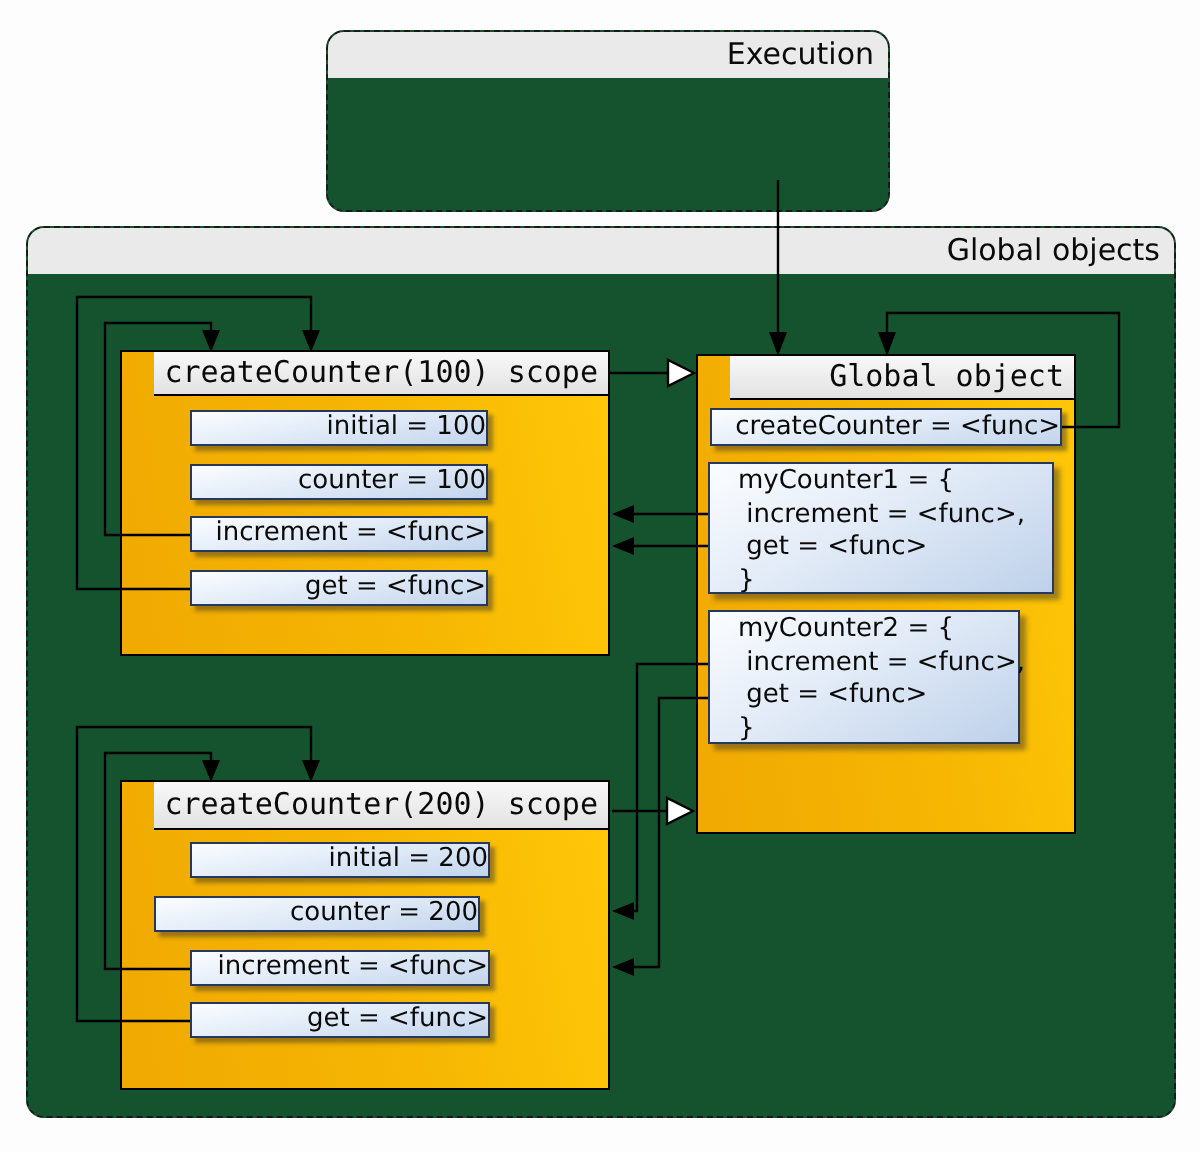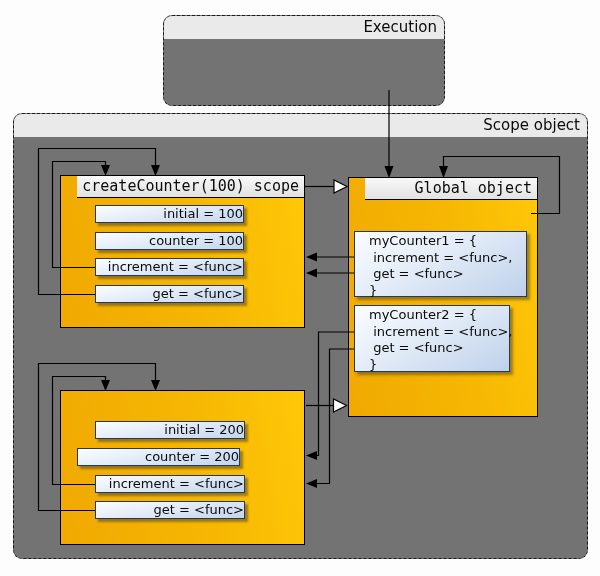--- a/index.html
+++ b/index.html
@@ -5,21 +5,21 @@
   html,body { margin:0; padding:0; background:#ffffff; }
   .canvas {
     position:relative; width:600px; height:576px;
     background:#fdfdfd; overflow:hidden;
     font-family:"DejaVu Sans", sans-serif; color:#0a0a0a;
   }
   
   .dashed-box {
     position:absolute; box-sizing:border-box;
     border:1.5px dashed #1a1a1a; border-radius:9px;
-    background:#737373; overflow:hidden;
+    background:#14532d; overflow:hidden;
   }
   .dhead {
     background:#eaeaea; text-align:right;
     padding:2px 7px 3px 7px; font-size:15px; white-space:nowrap;
   }
   #execution-frame { left:163px; top:15px; width:282px; height:91px; }
   #scope-frame     { left:13px; top:113px; width:575px; height:446px; }
 
   
   .node-green {
@@ -77,45 +77,47 @@
 </head>
 <body>
 
 <div class="canvas">
 
   <div class="dashed-box" id="execution-frame">
     <div class="dhead">Execution</div>
   </div>
 
   <div class="dashed-box" id="scope-frame">
-    <div class="dhead">Scope object</div>
+    <div class="dhead">Global objects</div>
   </div>
 
 
   <div class="solid-box" id="scope100">
     <div class="shead">createCounter(100) scope</div>
     <div class="vrow" style="left:34px; top:29px;  width:149px;">initial = 100</div>
     <div class="vrow" style="left:34px; top:56px;  width:149px;padding-left:20px;">counter = 100</div>
     <div class="vrow" style="left:34px; top:82px;  width:149px;">increment = &lt;func&gt;</div>
     <div class="vrow" style="left:34px; top:109px; width:149px;">get = &lt;func&gt;</div>
   </div>
 
   <div class="solid-box" id="global-box">
     <div class="shead">Global object</div>
+    <div class="vrow" style="left:6px; top:26px; width:176px; height:19px; line-height:17px;">createCounter = &lt;func&gt;</div>
     <div class="objbox" style="left:5px; top:53px;  width:173px; height:66px;">myCounter1 = {
  increment = &lt;func&gt;,
  get = &lt;func&gt;
 }</div>
     <div class="objbox" style="left:5px; top:127px; width:156px; height:67px;">myCounter2 = {
  increment = &lt;func&gt;,
  get = &lt;func&gt;
 }</div>
   </div>
 
   <div class="solid-box" id="scope200">
+    <div class="shead">createCounter(200) scope</div>
     <div class="vrow" style="left:34px; top:30px;  width:150px;">initial = 200</div>
     <div class="vrow" style="left:16px; top:57px;  width:163px;padding-left:16px;">counter = 200</div>
     <div class="vrow" style="left:34px; top:84px;  width:150px;">increment = &lt;func&gt;</div>
     <div class="vrow" style="left:34px; top:110px; width:150px;">get = &lt;func&gt;</div>
   </div>
 
   <svg class="wires" width="600" height="576" viewBox="0 0 600 576">
 
     <g>
       <path d="M389 90 L389 167"></path>

